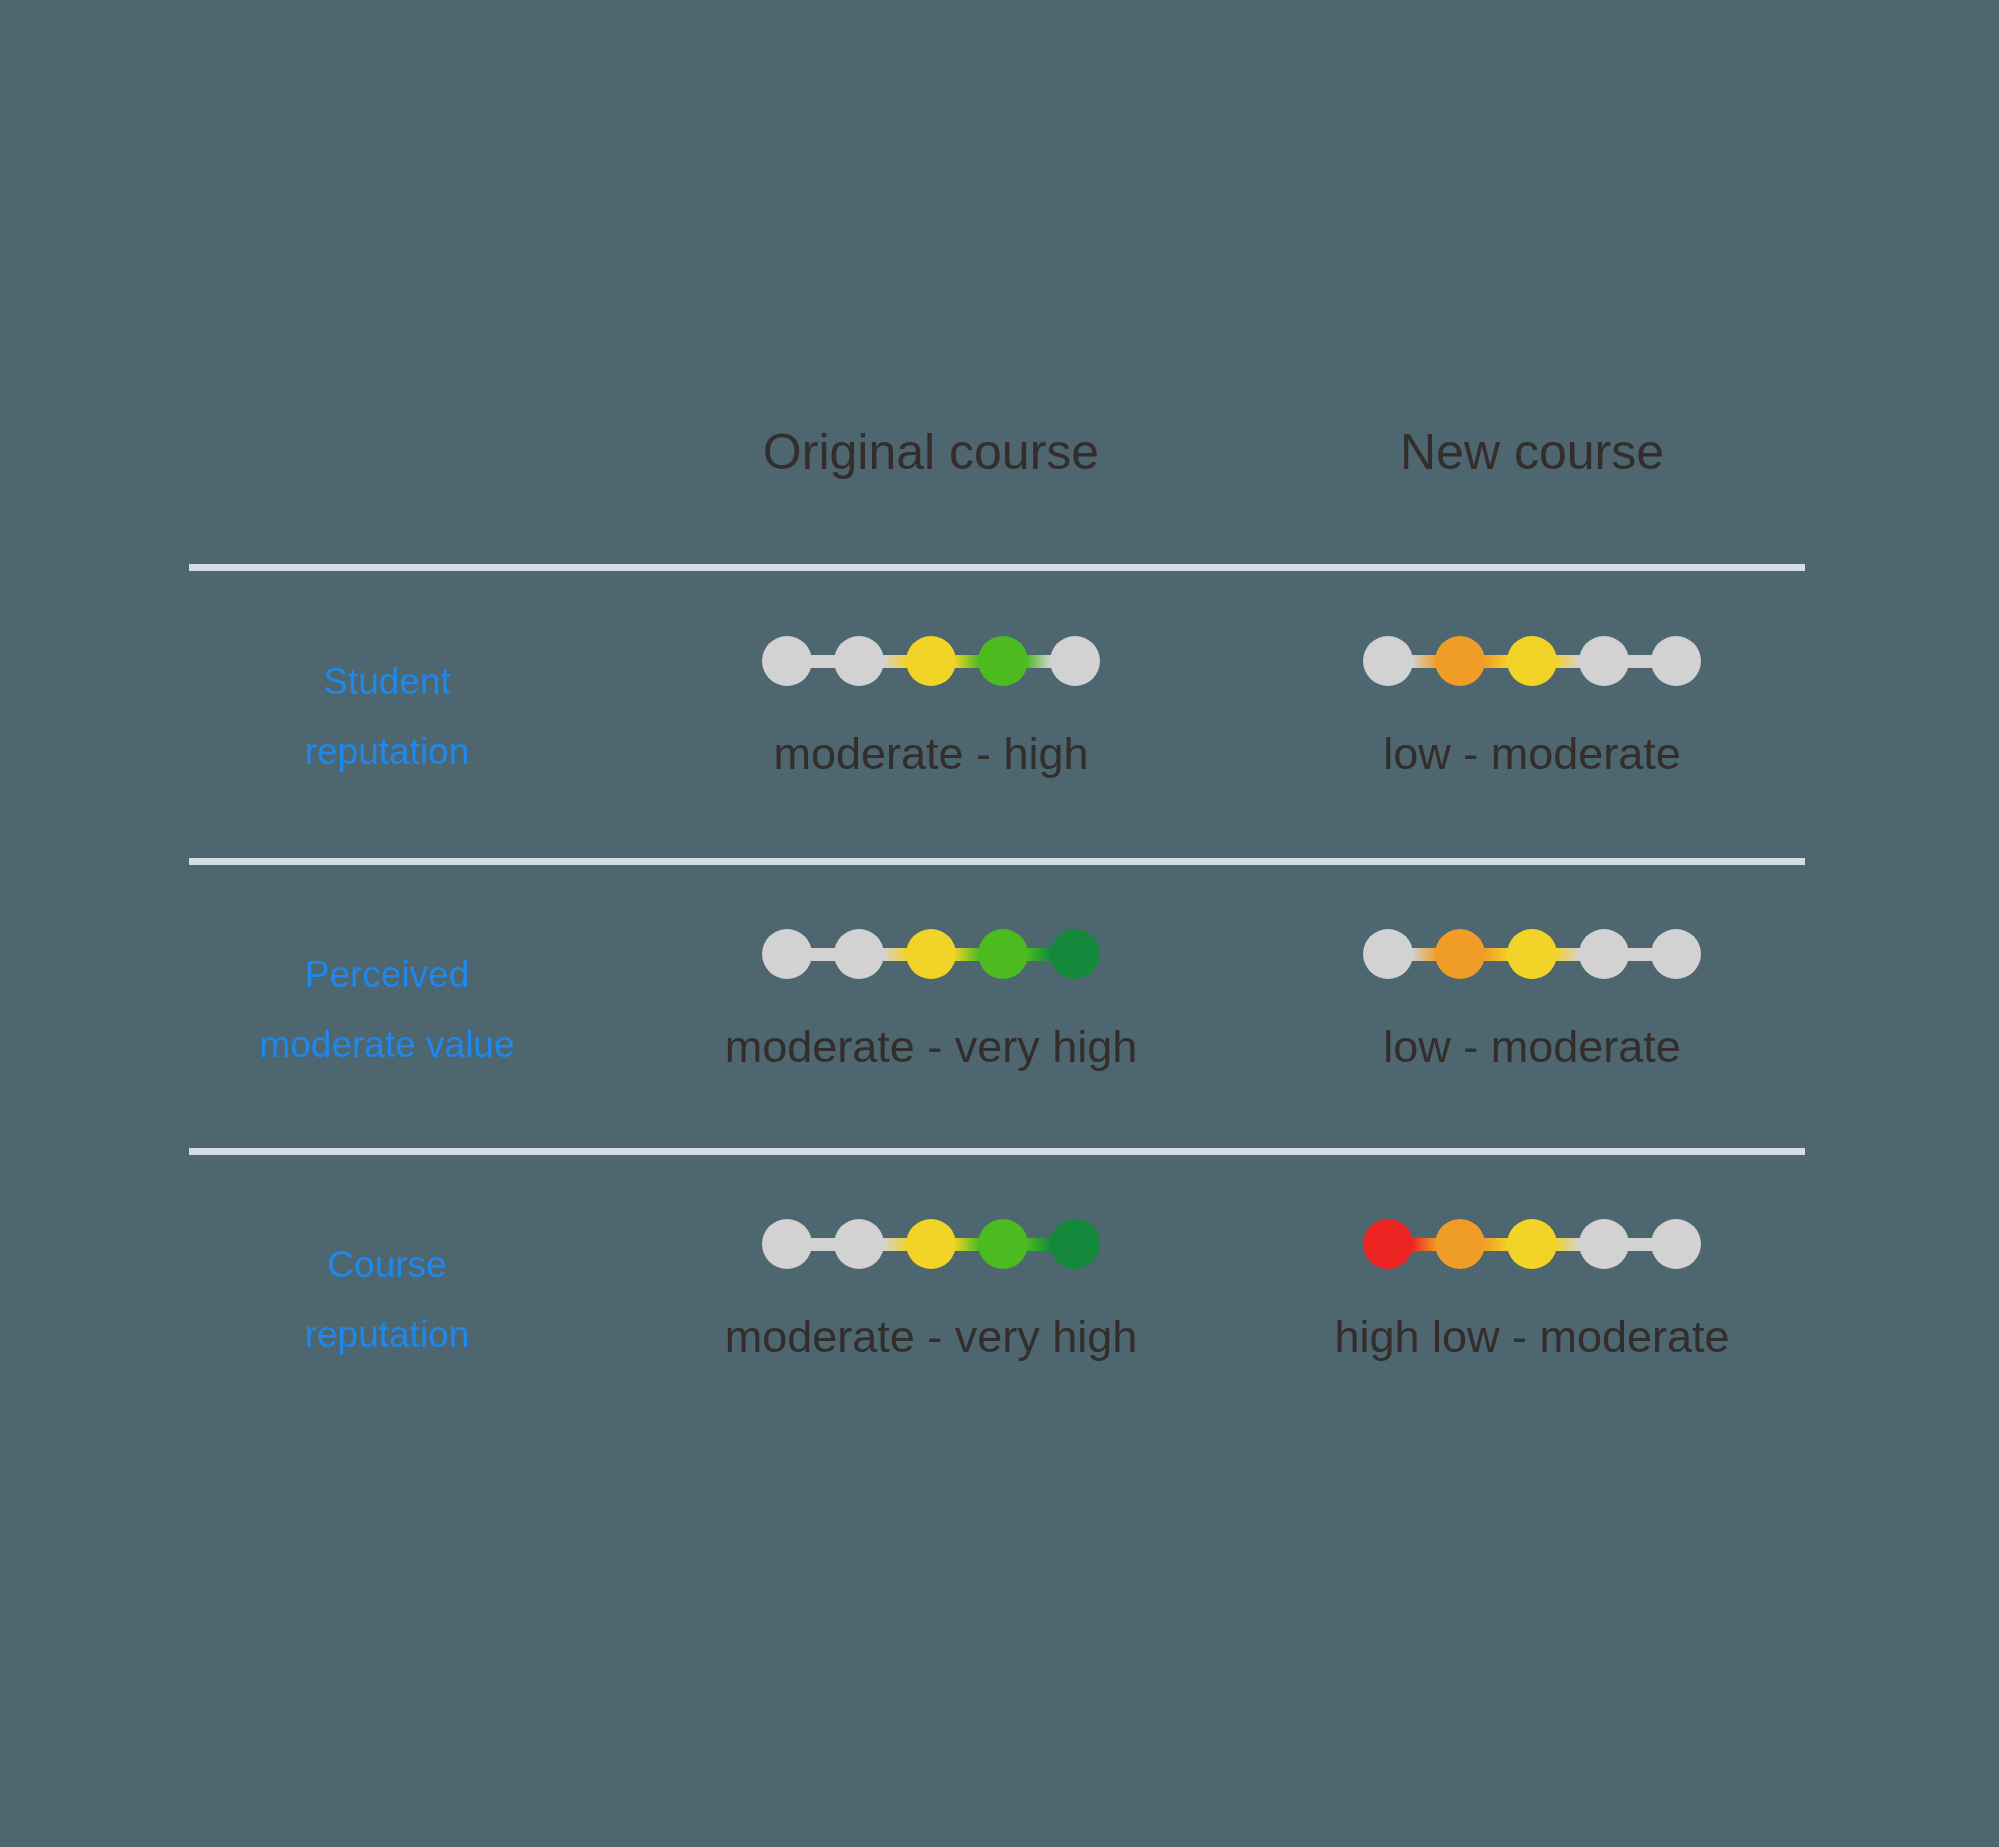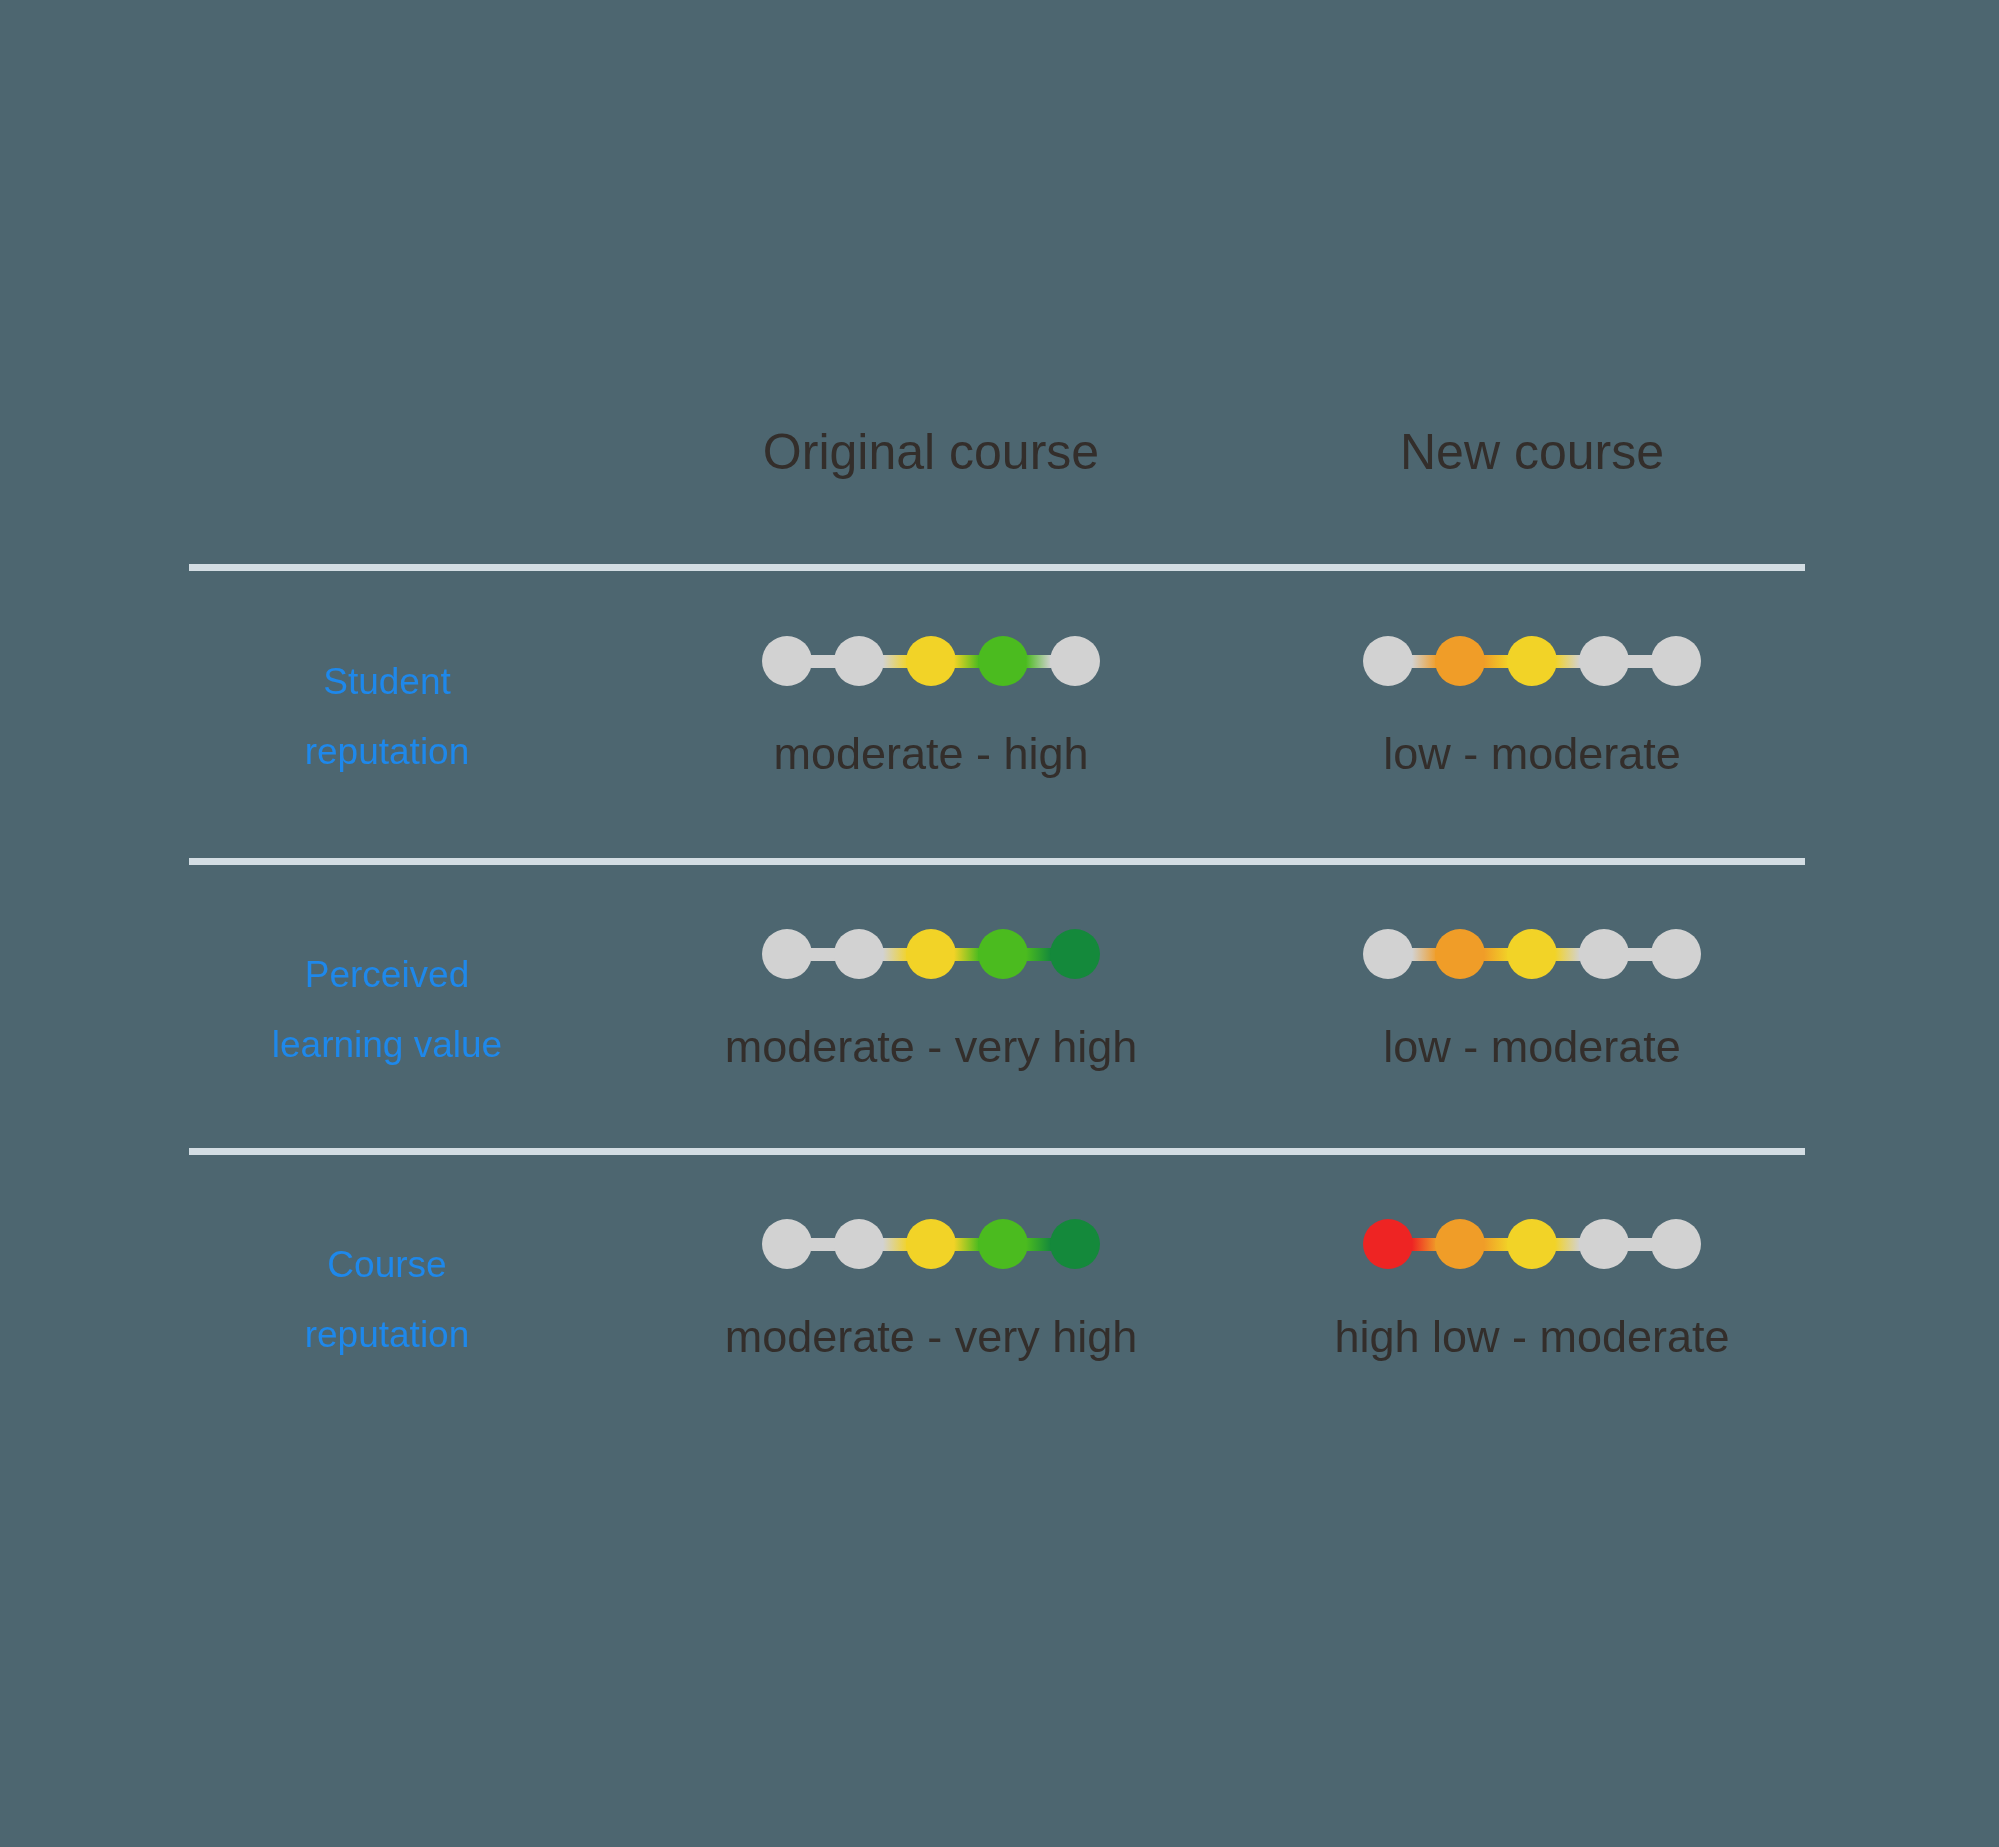--- a/index.html
+++ b/index.html
@@ -138,21 +138,21 @@
           <div class="connector" style="background: linear-gradient(90deg, rgb(242, 211, 39), rgb(210, 210, 210));"></div>
           <div class="dot" style="background: rgb(210, 210, 210);"></div>
           <div class="connector" style="background: linear-gradient(90deg, rgb(210, 210, 210), rgb(210, 210, 210));"></div>
           <div class="dot" style="background: rgb(210, 210, 210);"></div>
         </div>
       <div class="range-label">low - moderate</div>
     </div>
   </div>
 
   <div class="row r2">
-    <div class="row-label">Perceived learning value</div>
+    <div class="row-label">Perceived moderate value</div>
     <div class="cell original">
       <div class="scale">
           <div class="dot" style="background: rgb(210, 210, 210);"></div>
           <div class="connector" style="background: linear-gradient(90deg, rgb(210, 210, 210), rgb(210, 210, 210));"></div>
           <div class="dot" style="background: rgb(210, 210, 210);"></div>
           <div class="connector" style="background: linear-gradient(90deg, rgb(210, 210, 210), rgb(242, 211, 39));"></div>
           <div class="dot" style="background: rgb(242, 211, 39);"></div>
           <div class="connector" style="background: linear-gradient(90deg, rgb(242, 211, 39), rgb(75, 187, 31));"></div>
           <div class="dot" style="background: rgb(75, 187, 31);"></div>
           <div class="connector" style="background: linear-gradient(90deg, rgb(75, 187, 31), rgb(20, 137, 59));"></div>

